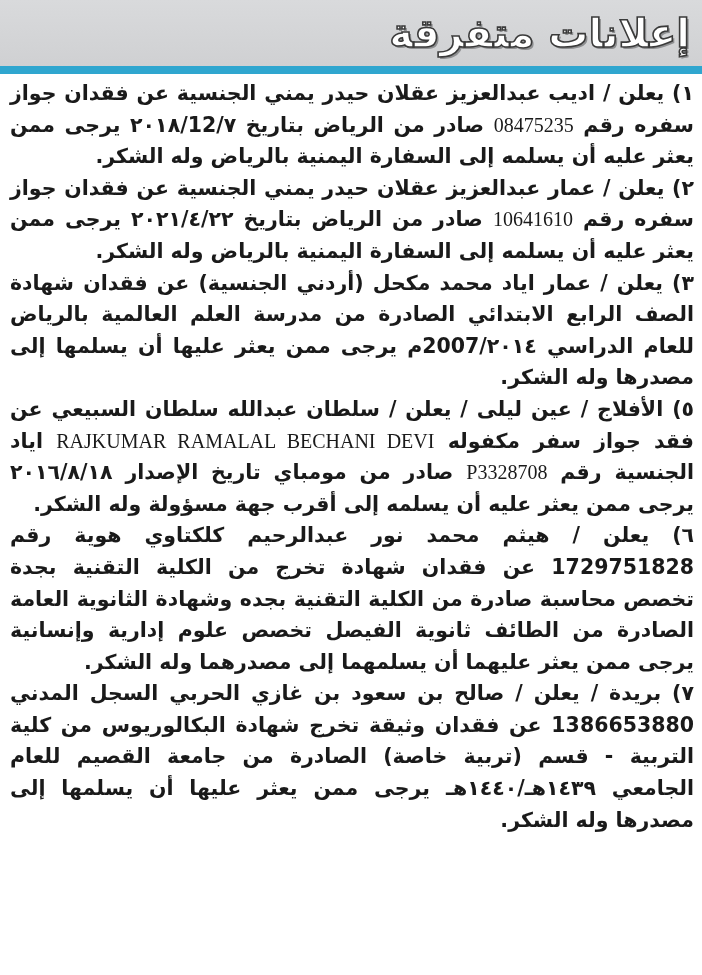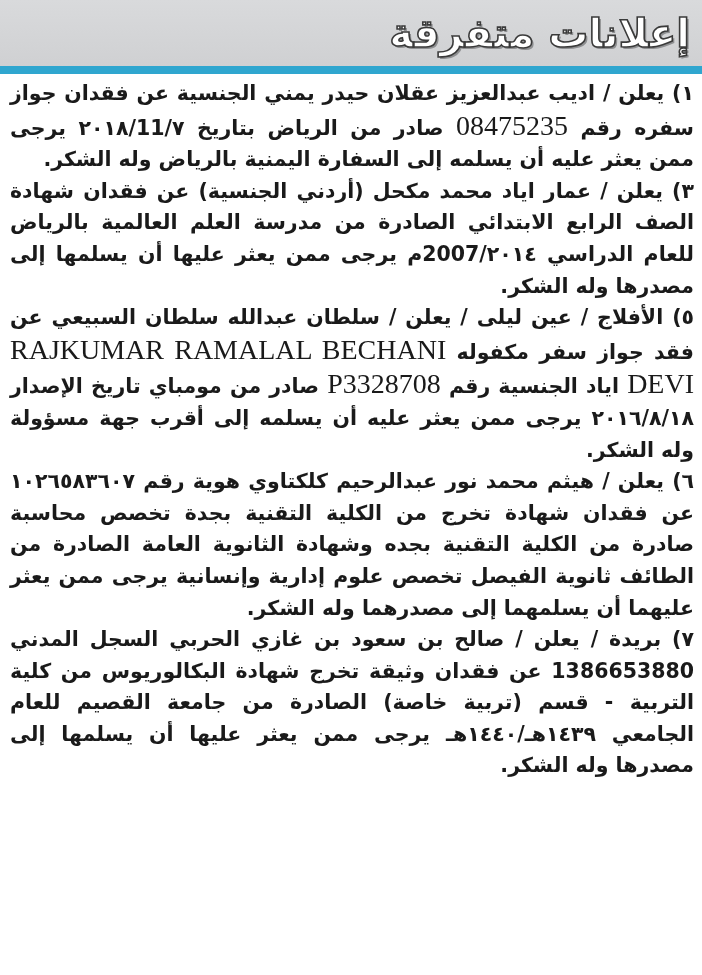--- a/index.html
+++ b/index.html
@@ -67,53 +67,57 @@
     }
     .ad .body-text {
       display: inline;
     }
     .ad + .ad {
       margin-top: 0;
     }
     .latin {
       font-family: "Liberation Serif", serif;
       font-weight: normal;
-      font-size: 28px;
+      font-size: 20px;
     }
   </style>
 </head>
 <body>
 
 <div class="header">
   <div class="header-title">إعلانات متفرقة</div>
 </div>
 <div class="blue-bar"></div>
 
 <div class="content">
 
   <p class="ad">
     <span class="num">١)</span>
-    <span class="body-text">يعلن / اديب عبدالعزيز عقلان حيدر يمني الجنسية عن فقدان جواز سفره رقم </span><span class="latin">08475235</span><span class="body-text"> صادر من الرياض بتاريخ ٢٠١٨/11/٧ يرجى ممن يعثر عليه أن يسلمه إلى السفارة اليمنية بالرياض وله الشكر.</span>
+    <span class="body-text">يعلن / اديب عبدالعزيز عقلان حيدر يمني الجنسية عن فقدان جواز سفره رقم </span><span class="latin">08475235</span><span class="body-text"> صادر من الرياض بتاريخ ٢٠١٨/12/٧ يرجى ممن يعثر عليه أن يسلمه إلى السفارة اليمنية بالرياض وله الشكر.</span>
   </p>
 
+  <p class="ad">
+    <span class="num">٢)</span>
+    <span class="body-text">يعلن / عمار عبدالعزيز عقلان حيدر يمني الجنسية عن فقدان جواز سفره رقم </span><span class="latin">10641610</span><span class="body-text"> صادر من الرياض بتاريخ ٢٠٢١/٤/٢٢ يرجى ممن يعثر عليه أن يسلمه إلى السفارة اليمنية بالرياض وله الشكر.</span>
+  </p>
 
   <p class="ad">
     <span class="num">٣)</span>
     <span class="body-text">يعلن / عمار اياد محمد مكحل (أردني الجنسية) عن فقدان شهادة الصف الرابع الابتدائي الصادرة من مدرسة العلم العالمية بالرياض للعام الدراسي 2007/٢٠١٤م يرجى ممن يعثر عليها أن يسلمها إلى مصدرها وله الشكر.</span>
   </p>
 
 
   <p class="ad">
     <span class="num">٥)</span>
     <span class="body-text">الأفلاج / عين ليلى / يعلن / سلطان عبدالله سلطان السبيعي عن فقد جواز سفر مكفوله </span><span class="latin">RAJKUMAR RAMALAL BECHANI DEVI</span><span class="body-text"> اياد الجنسية رقم </span><span class="latin">P3328708</span><span class="body-text"> صادر من مومباي تاريخ الإصدار ٢٠١٦/٨/١٨ يرجى ممن يعثر عليه أن يسلمه إلى أقرب جهة مسؤولة وله الشكر.</span>
   </p>
 
   <p class="ad">
     <span class="num">٦)</span>
-    <span class="body-text">يعلن / هيثم محمد نور عبدالرحيم كلكتاوي هوية رقم ١٠٢٦٥٨٣٦٠٧ عن فقدان شهادة تخرج من الكلية التقنية بجدة تخصص محاسبة صادرة من الكلية التقنية بجده وشهادة الثانوية العامة الصادرة من الطائف ثانوية الفيصل تخصص علوم إدارية وإنسانية يرجى ممن يعثر عليهما أن يسلمهما إلى مصدرهما وله الشكر.</span>
+    <span class="body-text">يعلن / هيثم محمد نور عبدالرحيم كلكتاوي هوية رقم 1729751828 عن فقدان شهادة تخرج من الكلية التقنية بجدة تخصص محاسبة صادرة من الكلية التقنية بجده وشهادة الثانوية العامة الصادرة من الطائف ثانوية الفيصل تخصص علوم إدارية وإنسانية يرجى ممن يعثر عليهما أن يسلمهما إلى مصدرهما وله الشكر.</span>
   </p>
 
   <p class="ad">
     <span class="num">٧)</span>
     <span class="body-text">بريدة / يعلن / صالح بن سعود بن غازي الحربي السجل المدني 1386653880 عن فقدان وثيقة تخرج شهادة البكالوريوس من كلية التربية - قسم (تربية خاصة) الصادرة من جامعة القصيم للعام الجامعي ١٤٣٩هـ/١٤٤٠هـ يرجى ممن يعثر عليها أن يسلمها إلى مصدرها وله الشكر.</span>
   </p>
 
 </div>
 
 </body></html>

